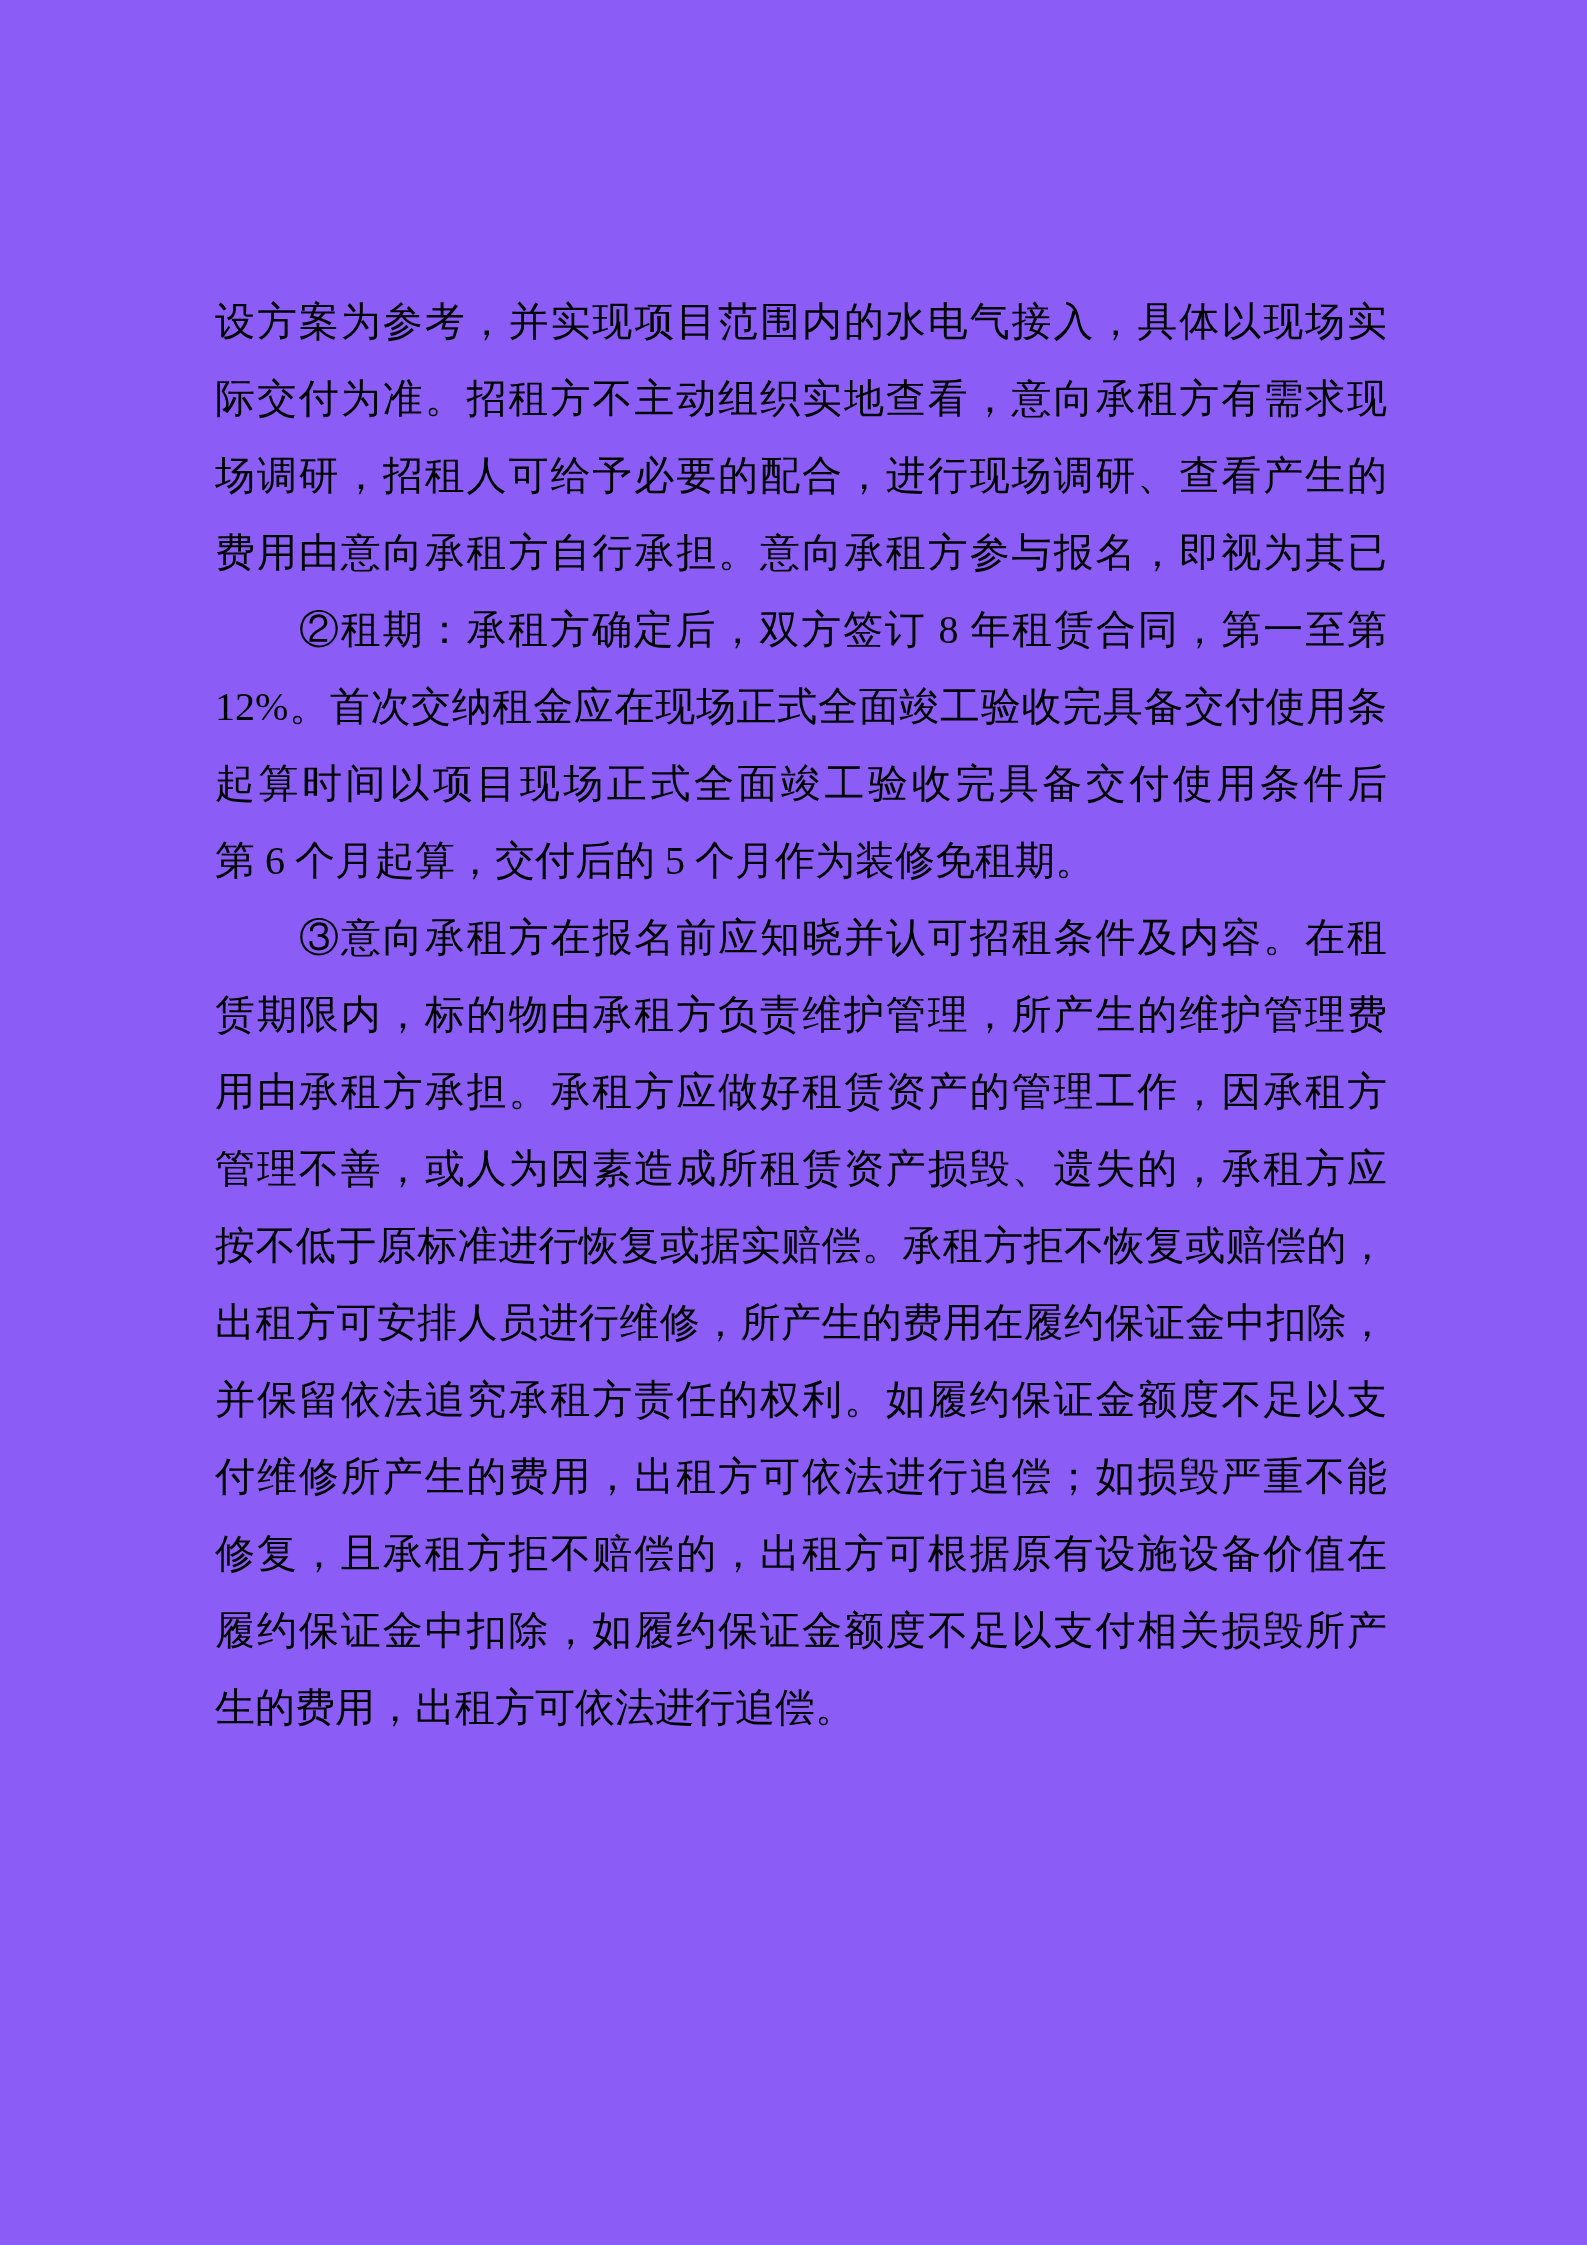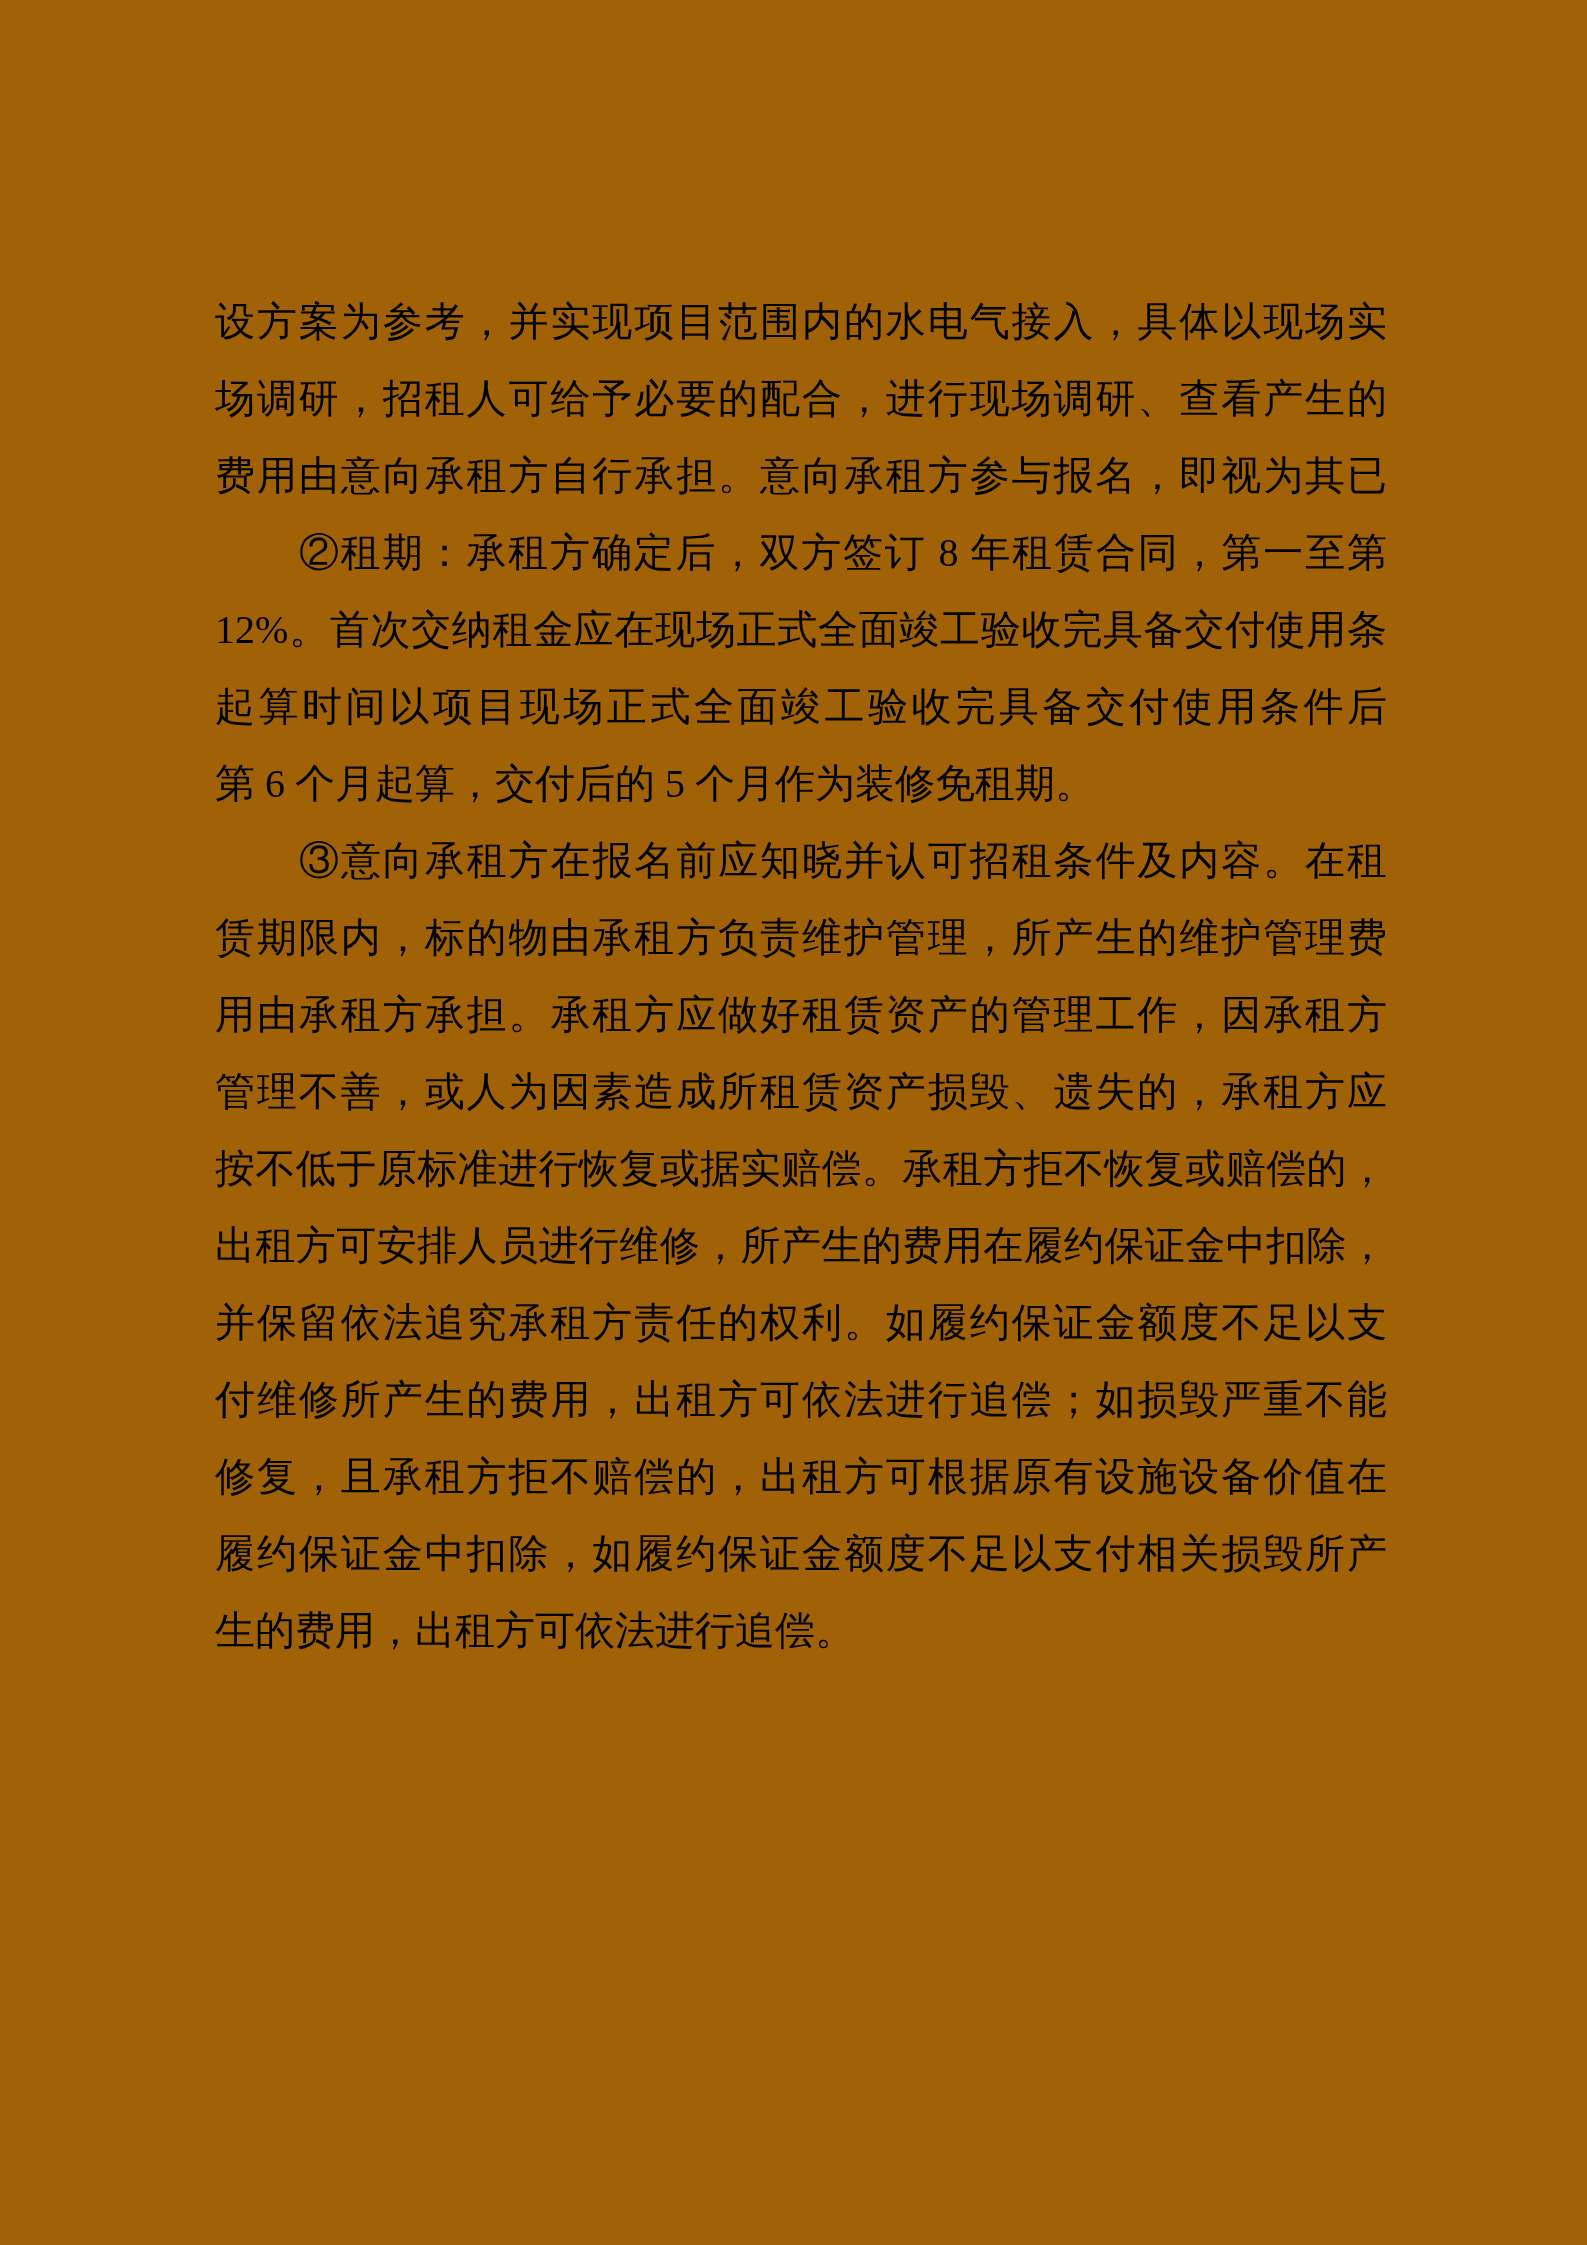--- a/index.html
+++ b/index.html
@@ -4,21 +4,21 @@
 <style>
   html, body {
     margin: 0;
     padding: 0;
     background: #ffffff;
   }
   .page {
     position: relative;
     width: 1587px;
     height: 2245px;
-    background: #a16207;
+    background: #8b5cf6;
     overflow: hidden;
   }
   .text-block {
     position: absolute;
     left: 215px;
     top: 283px;
     width: 1172px;
     color: #000000;
     font-family: "Liberation Serif", "DejaVu Serif", serif;
     font-size: 40px;
@@ -45,20 +45,21 @@
   .indent {
     text-indent: 84px;
   }
 </style>
 </head>
 <body>
 
 <div class="page">
   <div class="text-block">
     <div class="line fill">设方案为参考，并实现项目范围内的水电气接入，具体以现场实</div>
+    <div class="line fill">际交付为准。招租方不主动组织实地查看，意向承租方有需求现</div>
     <div class="line fill">场调研，招租人可给予必要的配合，进行现场调研、查看产生的</div>
     <div class="line fill">费用由意向承租方自行承担。意向承租方参与报名，即视为其已</div>
     <div class="line fill indent">②租期：承租方确定后，双方签订 8 年租赁合同，第一至第</div>
     <div class="line fill">12%。首次交纳租金应在现场正式全面竣工验收完具备交付使用条</div>
     <div class="line fill">起算时间以项目现场正式全面竣工验收完具备交付使用条件后</div>
     <div class="line end">第 6 个月起算，交付后的 5 个月作为装修免租期。</div>
     <div class="line fill indent">③意向承租方在报名前应知晓并认可招租条件及内容。在租</div>
     <div class="line fill">赁期限内，标的物由承租方负责维护管理，所产生的维护管理费</div>
     <div class="line fill">用由承租方承担。承租方应做好租赁资产的管理工作，因承租方</div>
     <div class="line fill">管理不善，或人为因素造成所租赁资产损毁、遗失的，承租方应</div>

